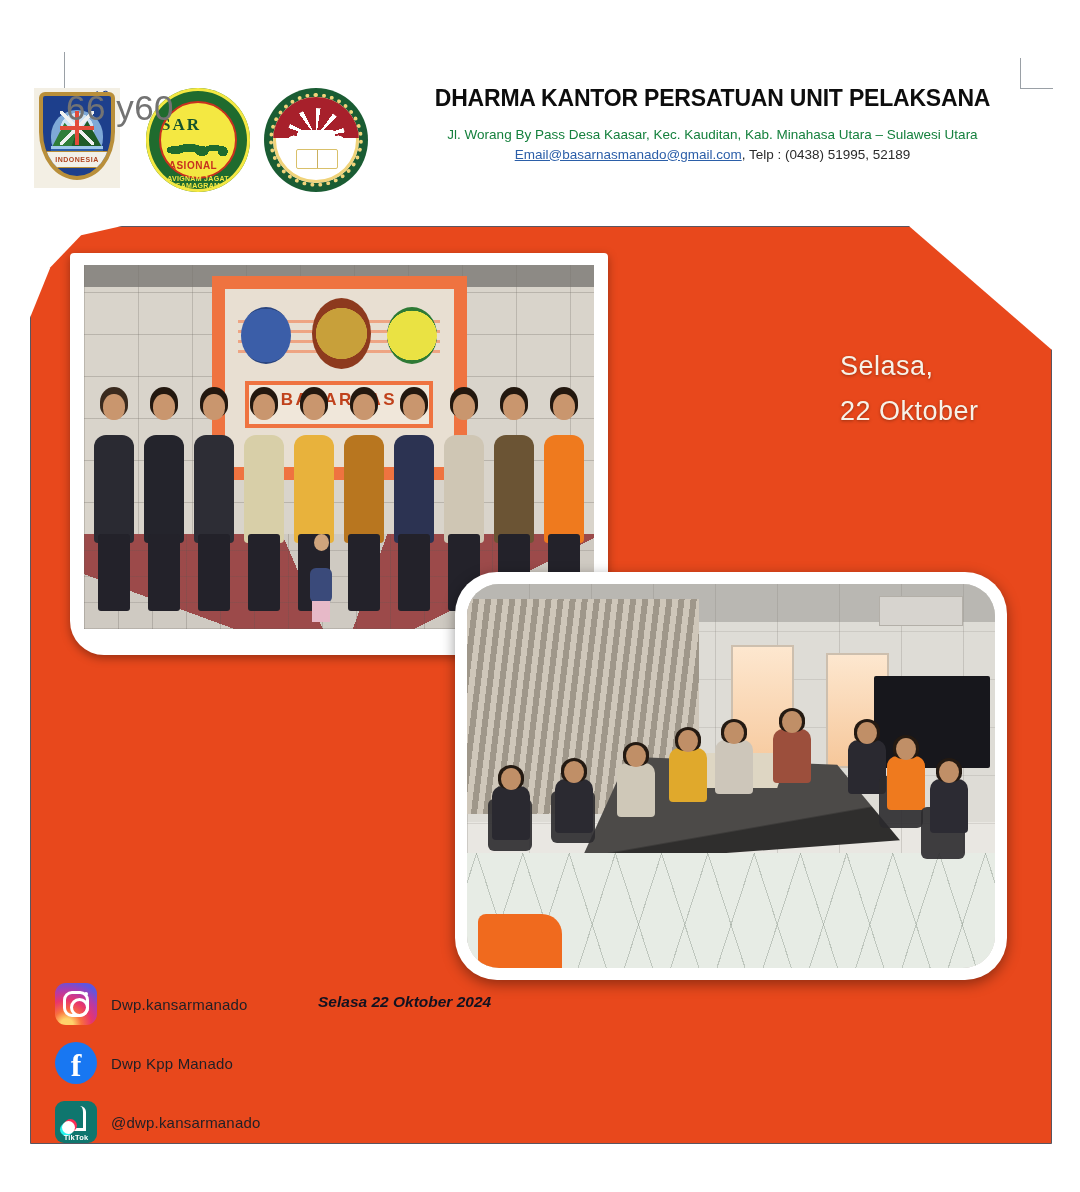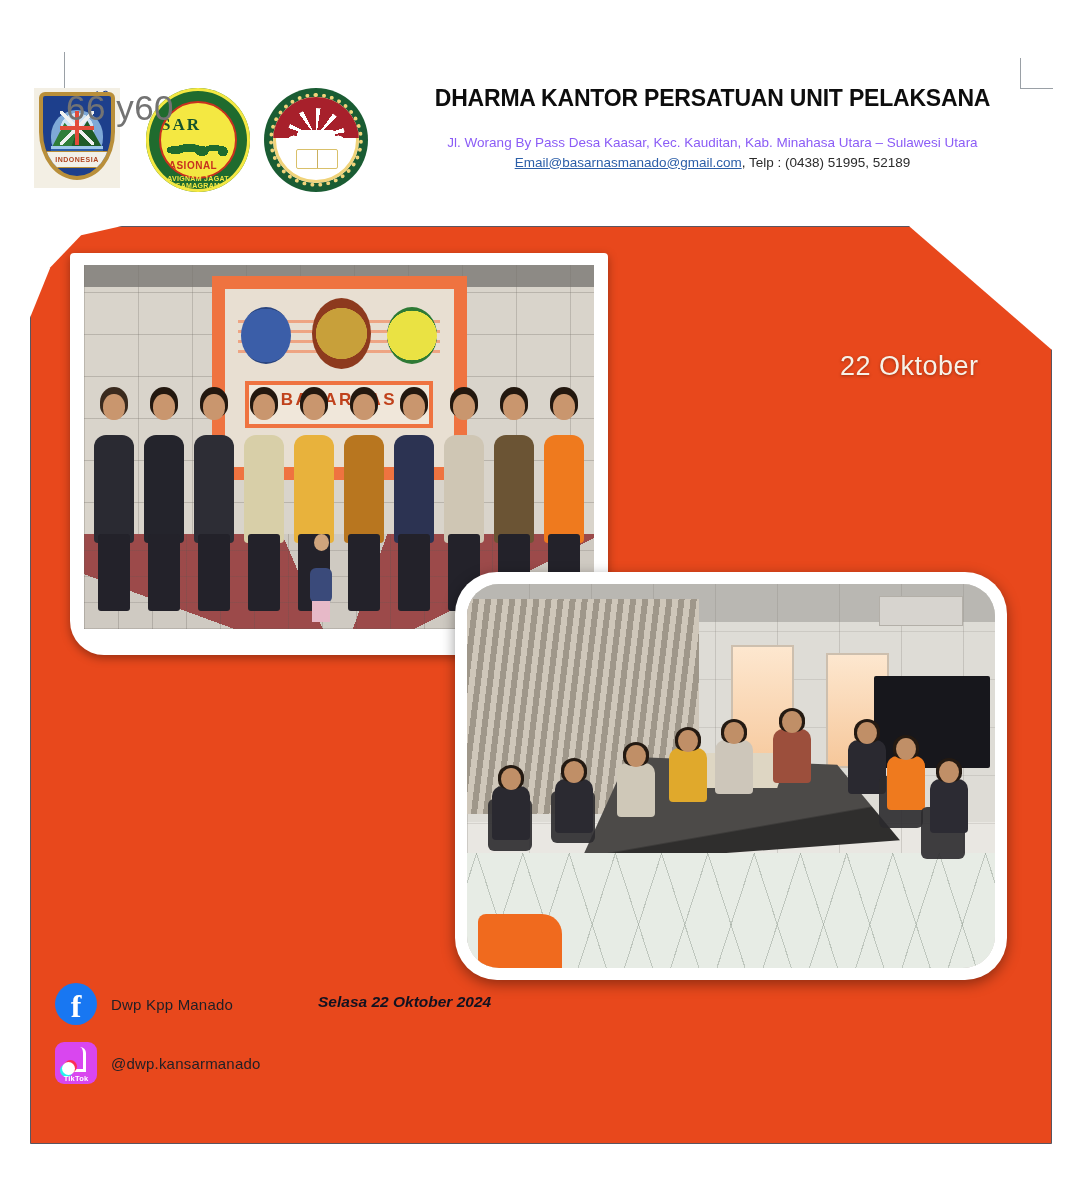--- a/index.html
+++ b/index.html
@@ -181,21 +181,21 @@
   }
 
   .title-block{
     position:absolute;left:400px;top:84px;width:625px;text-align:center;
   }
   .title-main{
     font-size:23px;font-weight:bold;color:#0d0d0d;line-height:1.26;
     letter-spacing:-.2px;
   }
   .title-addr{
-    margin-top:20px;font-size:13.5px;color:#8b5cf6;line-height:1.45;
+    margin-top:12px;font-size:13.5px;color:#15803d;line-height:1.45;
   }
   .title-mail{
     font-size:13.5px;color:#2b2b2b;line-height:1.45;
   }
   .mail-link{color:#2b5ea8;text-decoration:underline;text-align:center;}
 
   
   #panel{
     position:absolute;left:30px;top:226px;width:1022px;height:918px;
     background:#e8481c;
@@ -404,21 +404,21 @@
   .ic-fb{
     border-radius:50%;background:#1877f2;overflow:hidden;
   }
   .ic-fb .fb-f{
     position:absolute;left:0;top:6px;width:100%;text-align:center;
     font-size:32px;font-weight:bold;color:#fff;line-height:34px;
     font-family:"Liberation Serif",serif;
   }
 
   .ic-tt{
-    border-radius:9px;background:#d946ef;overflow:hidden;
+    border-radius:9px;background:#0f766e;overflow:hidden;
   }
   .ic-tt .tt-note{
     position:absolute;left:11px;top:5px;width:17px;height:22px;
     border:3px solid #ffffff;border-top:none;border-left:none;
     border-radius:0 6px 0 0;
   }
   .ic-tt .tt-ball{
     position:absolute;left:7px;top:20px;width:13px;height:13px;border-radius:50%;
     background:#ffffff;box-shadow:-2px 2px 0 0 #25f4ee, 2px -2px 0 0 #fe2c55;
   }
@@ -644,25 +644,34 @@
     <div class="seat" style="left:87%;top:46%;width:46px;height:74px;">
       <div class="s-hair"></div>
         <div class="s-head"></div>
         <div class="s-body" style="background:#2c2b33"></div>
     </div>
     <div class="orange-bag"></div>
   </div>
 </div>
 
 <div id="datebox">
+  <div class="date-line">Selasa,</div>
   <div class="date-line">22 Oktober</div>
 </div>
 
 <div id="socials">
 
+  <div class="soc-row">
+    <div class="ic ic-ig">
+      <div class="ig-sq"></div>
+        <div class="ig-circ"></div>
+        <div class="ig-dot"></div>
+    </div>
+    <div class="soc-label">Dwp.kansarmanado</div>
+  </div>
 
   <div class="soc-row">
     <div class="ic ic-fb">
       <div class="fb-f">f</div>
     </div>
     <div class="soc-label">Dwp Kpp Manado</div>
   </div>
 
   <div class="soc-row">
     <div class="ic ic-tt">

